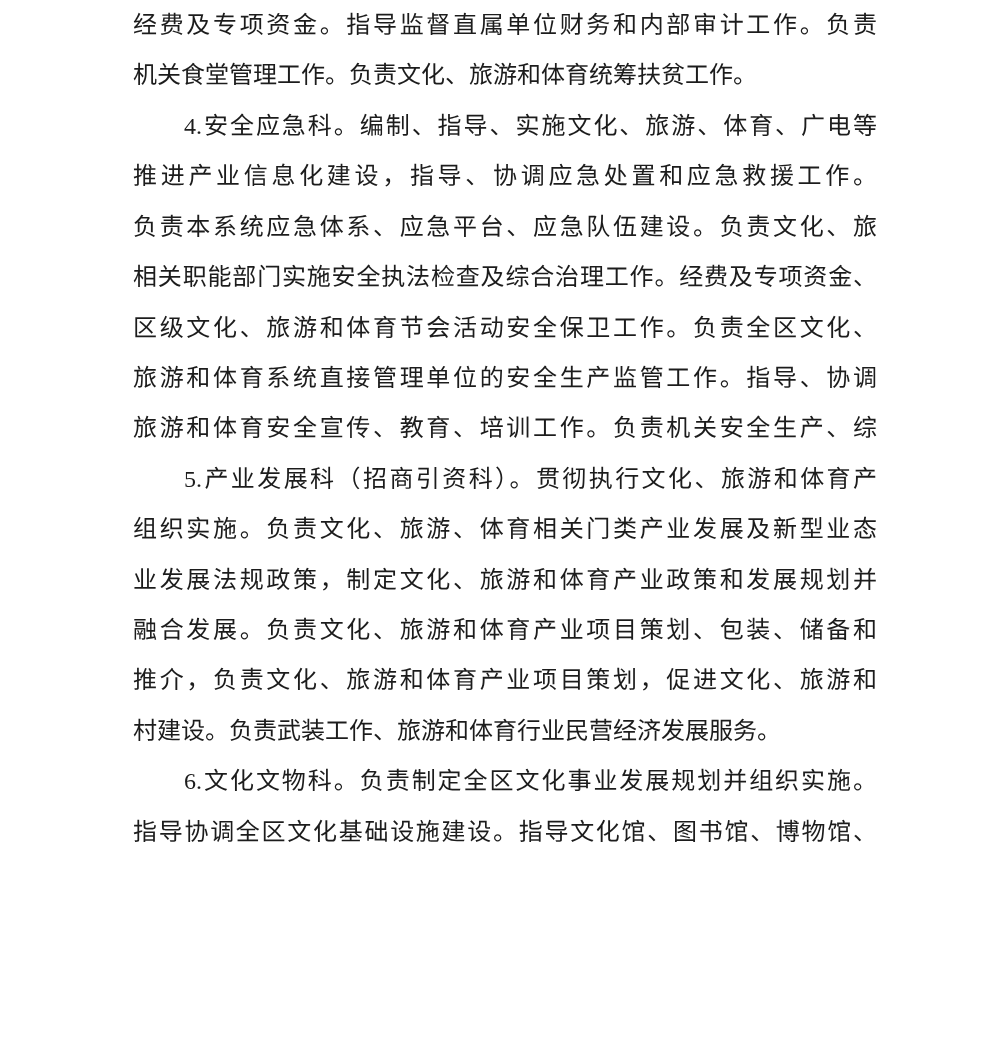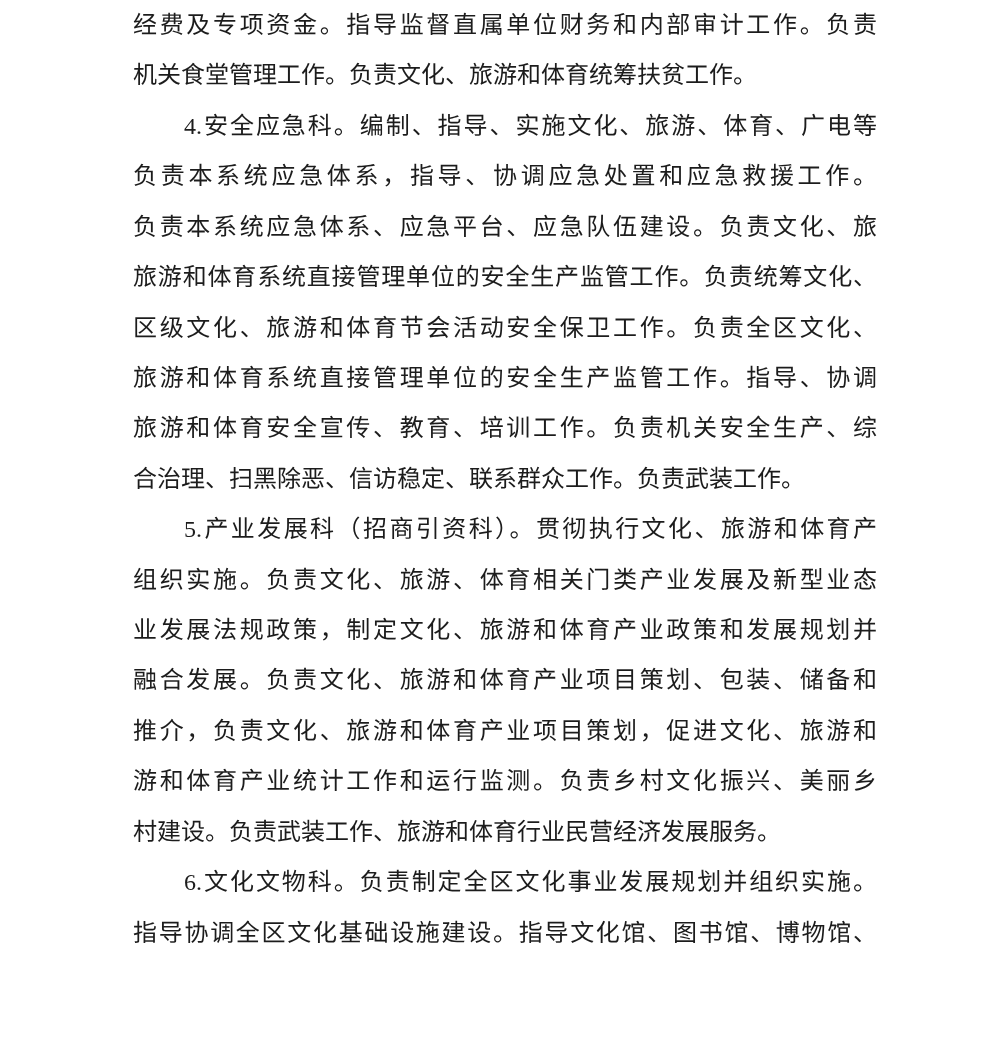--- a/index.html
+++ b/index.html
@@ -38,29 +38,27 @@
     text-indent: 51px;
   }
 </style>
 </head>
 <body>
 
 <div class="page">
   <div class="line">经费及专项资金。指导监督直属单位财务和内部审计工作。负责</div>
   <div class="line para-end">机关食堂管理工作。负责文化、旅游和体育统筹扶贫工作。</div>
   <div class="line indent">4.安全应急科。编制、指导、实施文化、旅游、体育、广电等</div>
-  <div class="line">负责本系统应急体系，指导、协调应急处置和应急救援工作。</div>
+  <div class="line">推进产业信息化建设，指导、协调应急处置和应急救援工作。</div>
   <div class="line">负责本系统应急体系、应急平台、应急队伍建设。负责文化、旅</div>
-  <div class="line">旅游和体育系统直接管理单位的安全生产监管工作。负责统筹文化、</div>
+  <div class="line">相关职能部门实施安全执法检查及综合治理工作。经费及专项资金、</div>
   <div class="line">区级文化、旅游和体育节会活动安全保卫工作。负责全区文化、</div>
   <div class="line">旅游和体育系统直接管理单位的安全生产监管工作。指导、协调</div>
   <div class="line">旅游和体育安全宣传、教育、培训工作。负责机关安全生产、综</div>
-  <div class="line para-end">合治理、扫黑除恶、信访稳定、联系群众工作。负责武装工作。</div>
   <div class="line indent">5.产业发展科（招商引资科）。贯彻执行文化、旅游和体育产</div>
   <div class="line">组织实施。负责文化、旅游、体育相关门类产业发展及新型业态</div>
   <div class="line">业发展法规政策，制定文化、旅游和体育产业政策和发展规划并</div>
   <div class="line">融合发展。负责文化、旅游和体育产业项目策划、包装、储备和</div>
   <div class="line">推介，负责文化、旅游和体育产业项目策划，促进文化、旅游和</div>
-  <div class="line">游和体育产业统计工作和运行监测。负责乡村文化振兴、美丽乡</div>
   <div class="line para-end">村建设。负责武装工作、旅游和体育行业民营经济发展服务。</div>
   <div class="line indent">6.文化文物科。负责制定全区文化事业发展规划并组织实施。</div>
   <div class="line">指导协调全区文化基础设施建设。指导文化馆、图书馆、博物馆、</div>
 </div>
 
 </body></html>

